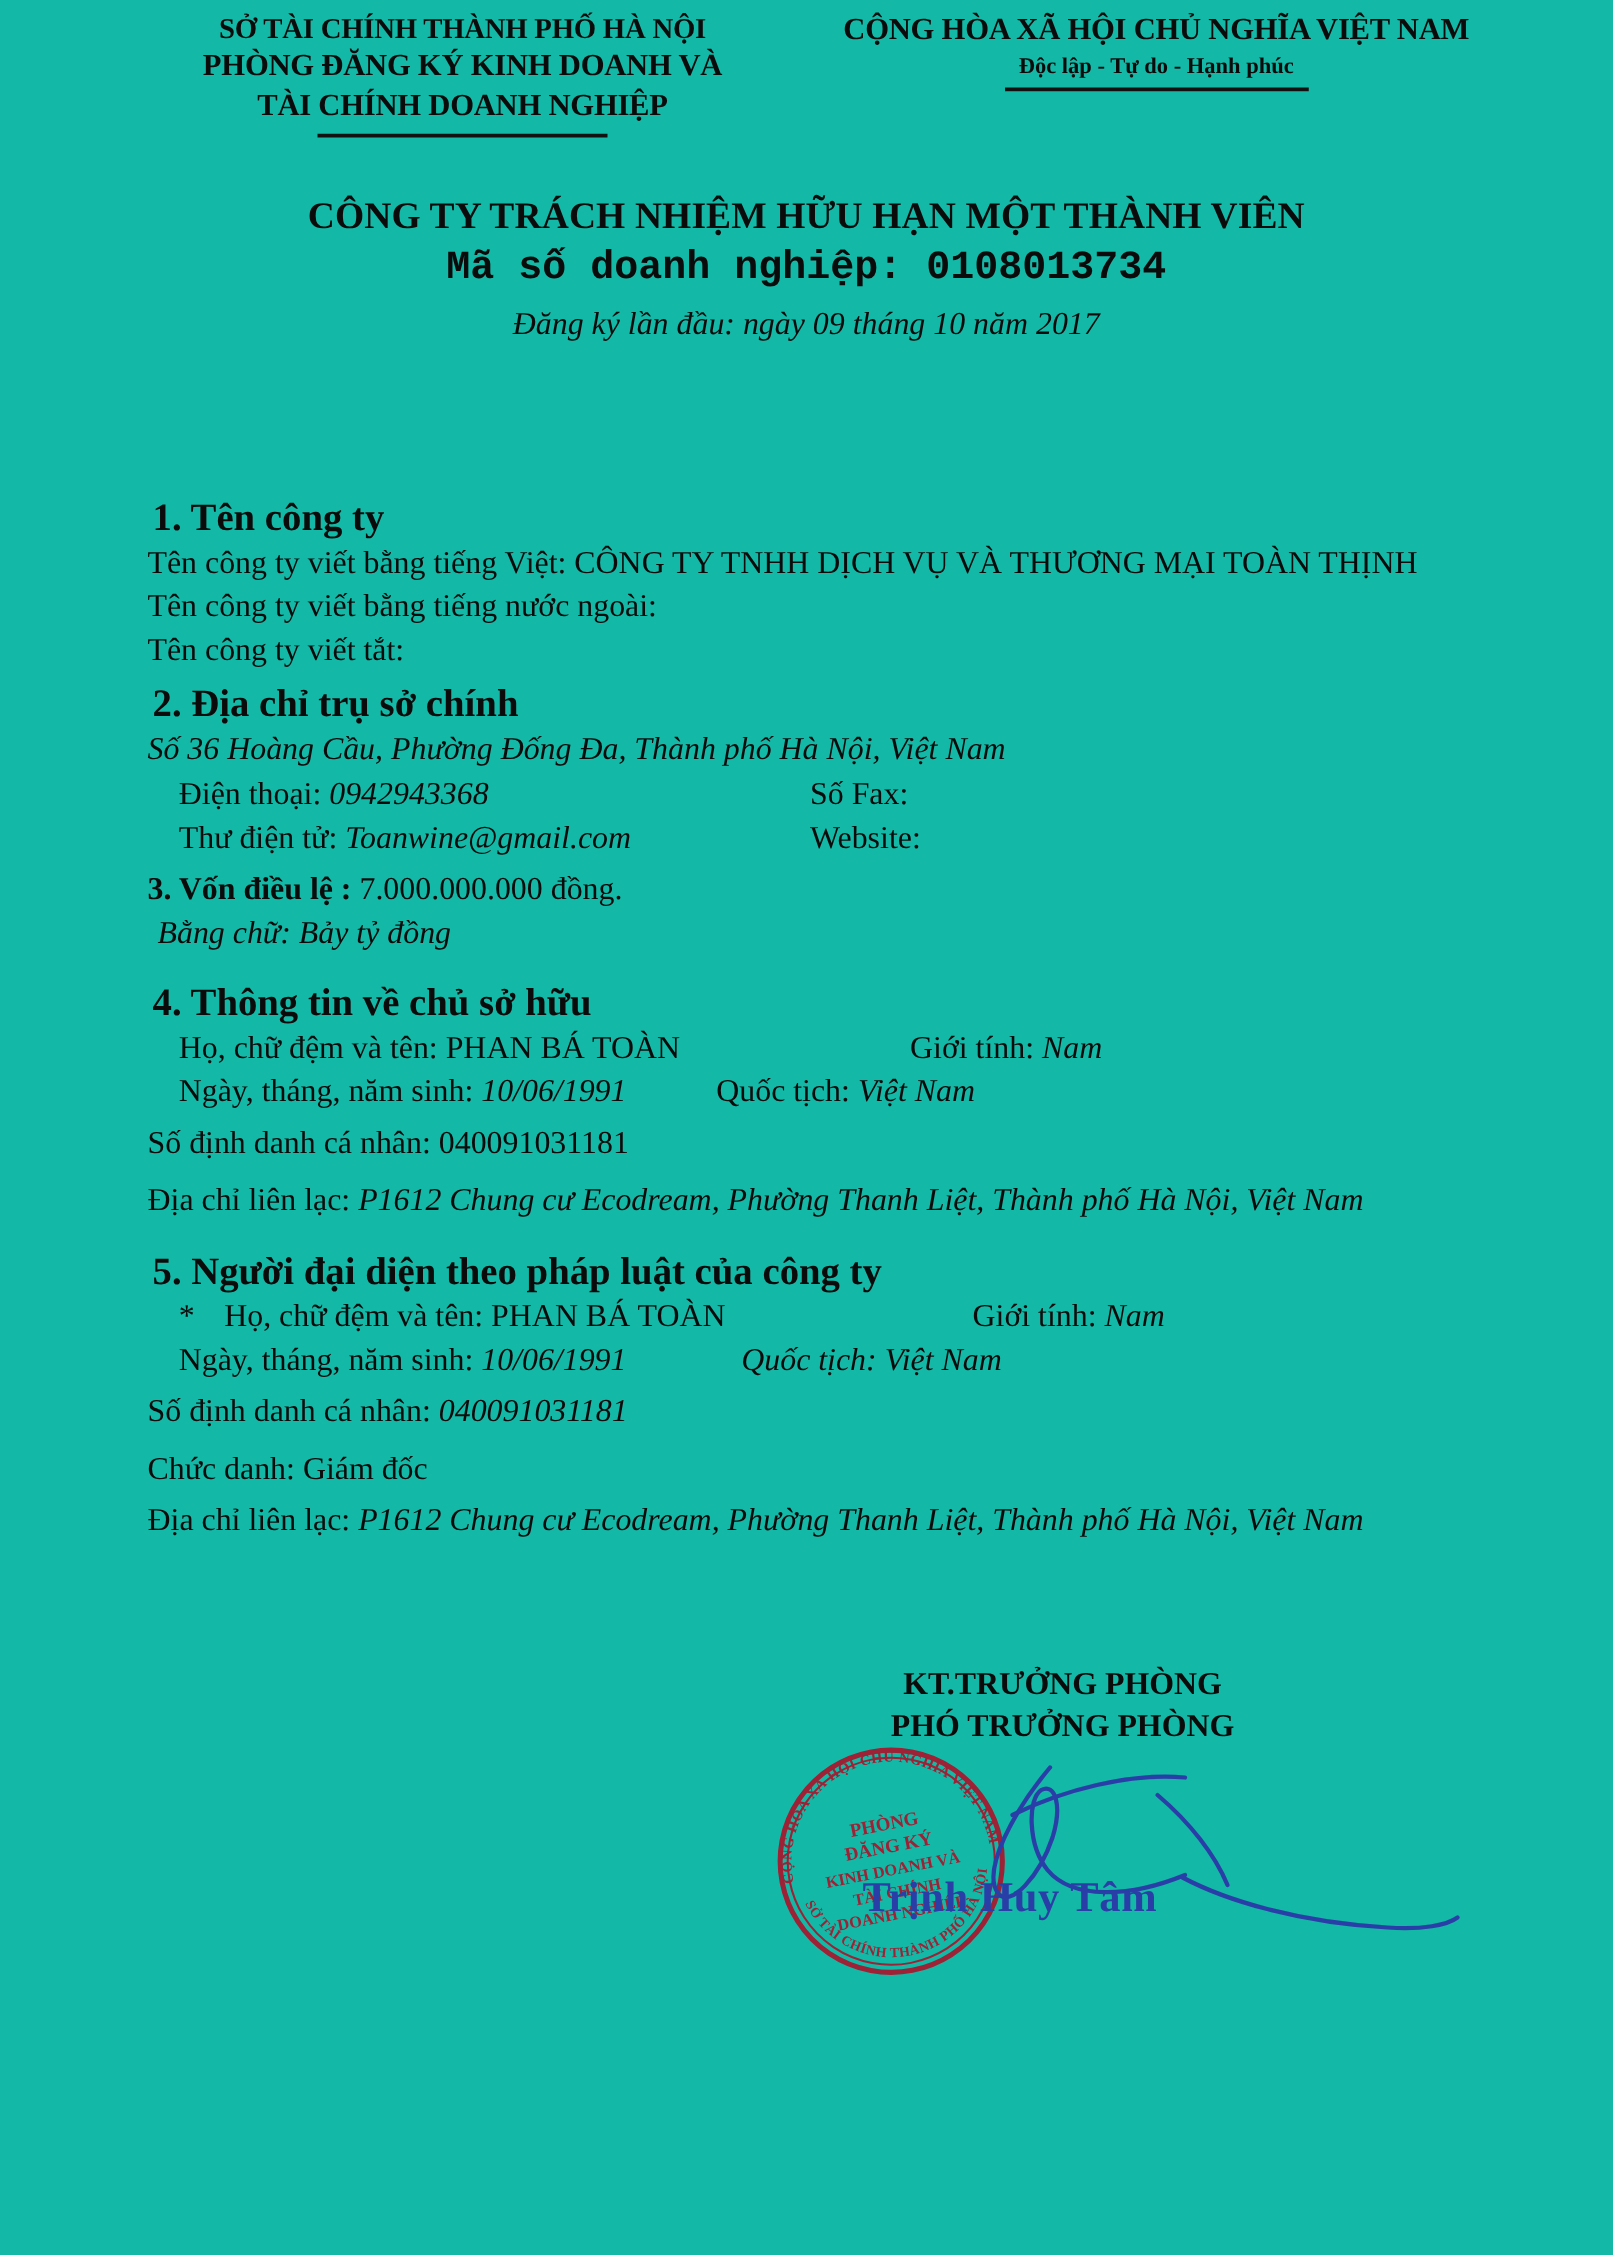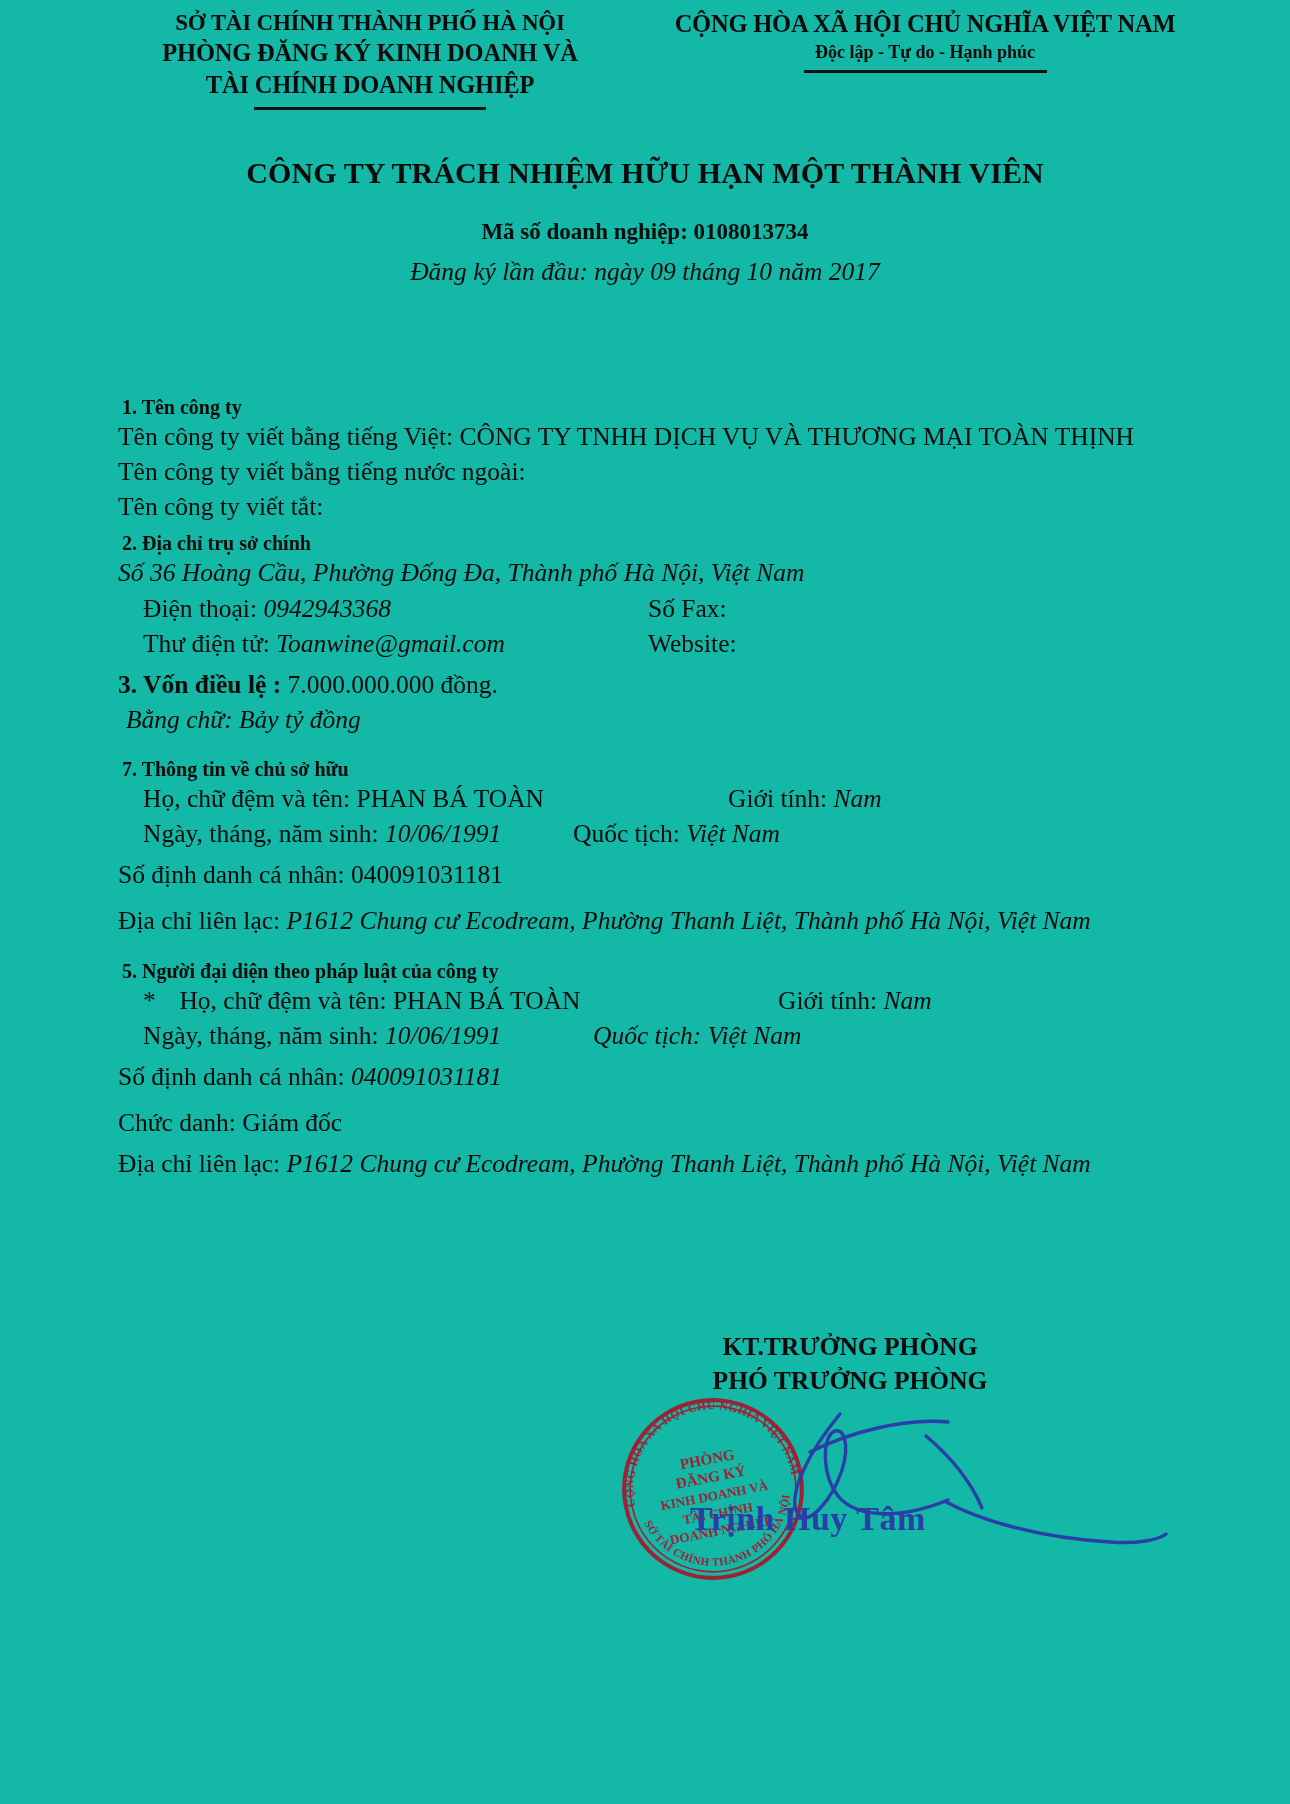--- a/index.html
+++ b/index.html
@@ -80,41 +80,41 @@
     text-align: center;
   }
   .doc-title {
     font-size: 30px;
     font-weight: 700;
     line-height: 1.42;
     letter-spacing: 0.1px;
     white-space: nowrap;
   }
   .doc-code {
-    font-size: 23px;
-    font-weight: 700;
-    margin-top: 24px;
-    white-space: nowrap;
+    font-size: 32px;
+    font-weight: 700;
+    white-space: nowrap;
+    font-family: Liberation Mono, monospace;
   }
   .doc-reg {
     font-size: 25.5px;
     font-style: italic;
     margin-top: 12px;
     white-space: nowrap;
   }
 
   
   .body {
     position: absolute;
     top: 396px;
     left: 118px;
     width: 1060px;
   }
   .sec-head {
-    font-size: 20px;
+    font-size: 31px;
     font-weight: 700;
     margin: 0 0 2px 0;
     padding-left: 4px;
   }
   .line {
     font-size: 25.5px;
     line-height: 1.26;
     margin: 0 0 3px 0;
   }
   .gap-sm { margin-top: 9px; }
@@ -262,21 +262,21 @@
 
     <div class="line gap-sm">
       <span class="b">3. Vốn điều lệ :</span>
       <span>7.000.000.000 đồng.</span>
     </div>
     <div class="line i" style="padding-left:8px">
       <span>Bằng chữ:</span>
       <span>Bảy tỷ đồng</span>
     </div>
 
-    <div class="sec-head gap-lg">7. Thông tin về chủ sở hữu</div>
+    <div class="sec-head gap-lg">4. Thông tin về chủ sở hữu</div>
     <div class="row2 gap-sm">
       <span class="colA">
         <span>Họ, chữ đệm và tên:</span>
         <span>PHAN BÁ TOÀN</span>
       </span>
       <span class="colB at-610">
         <span>Giới tính:</span>
         <span class="i">Nam</span>
       </span>
     </div>

